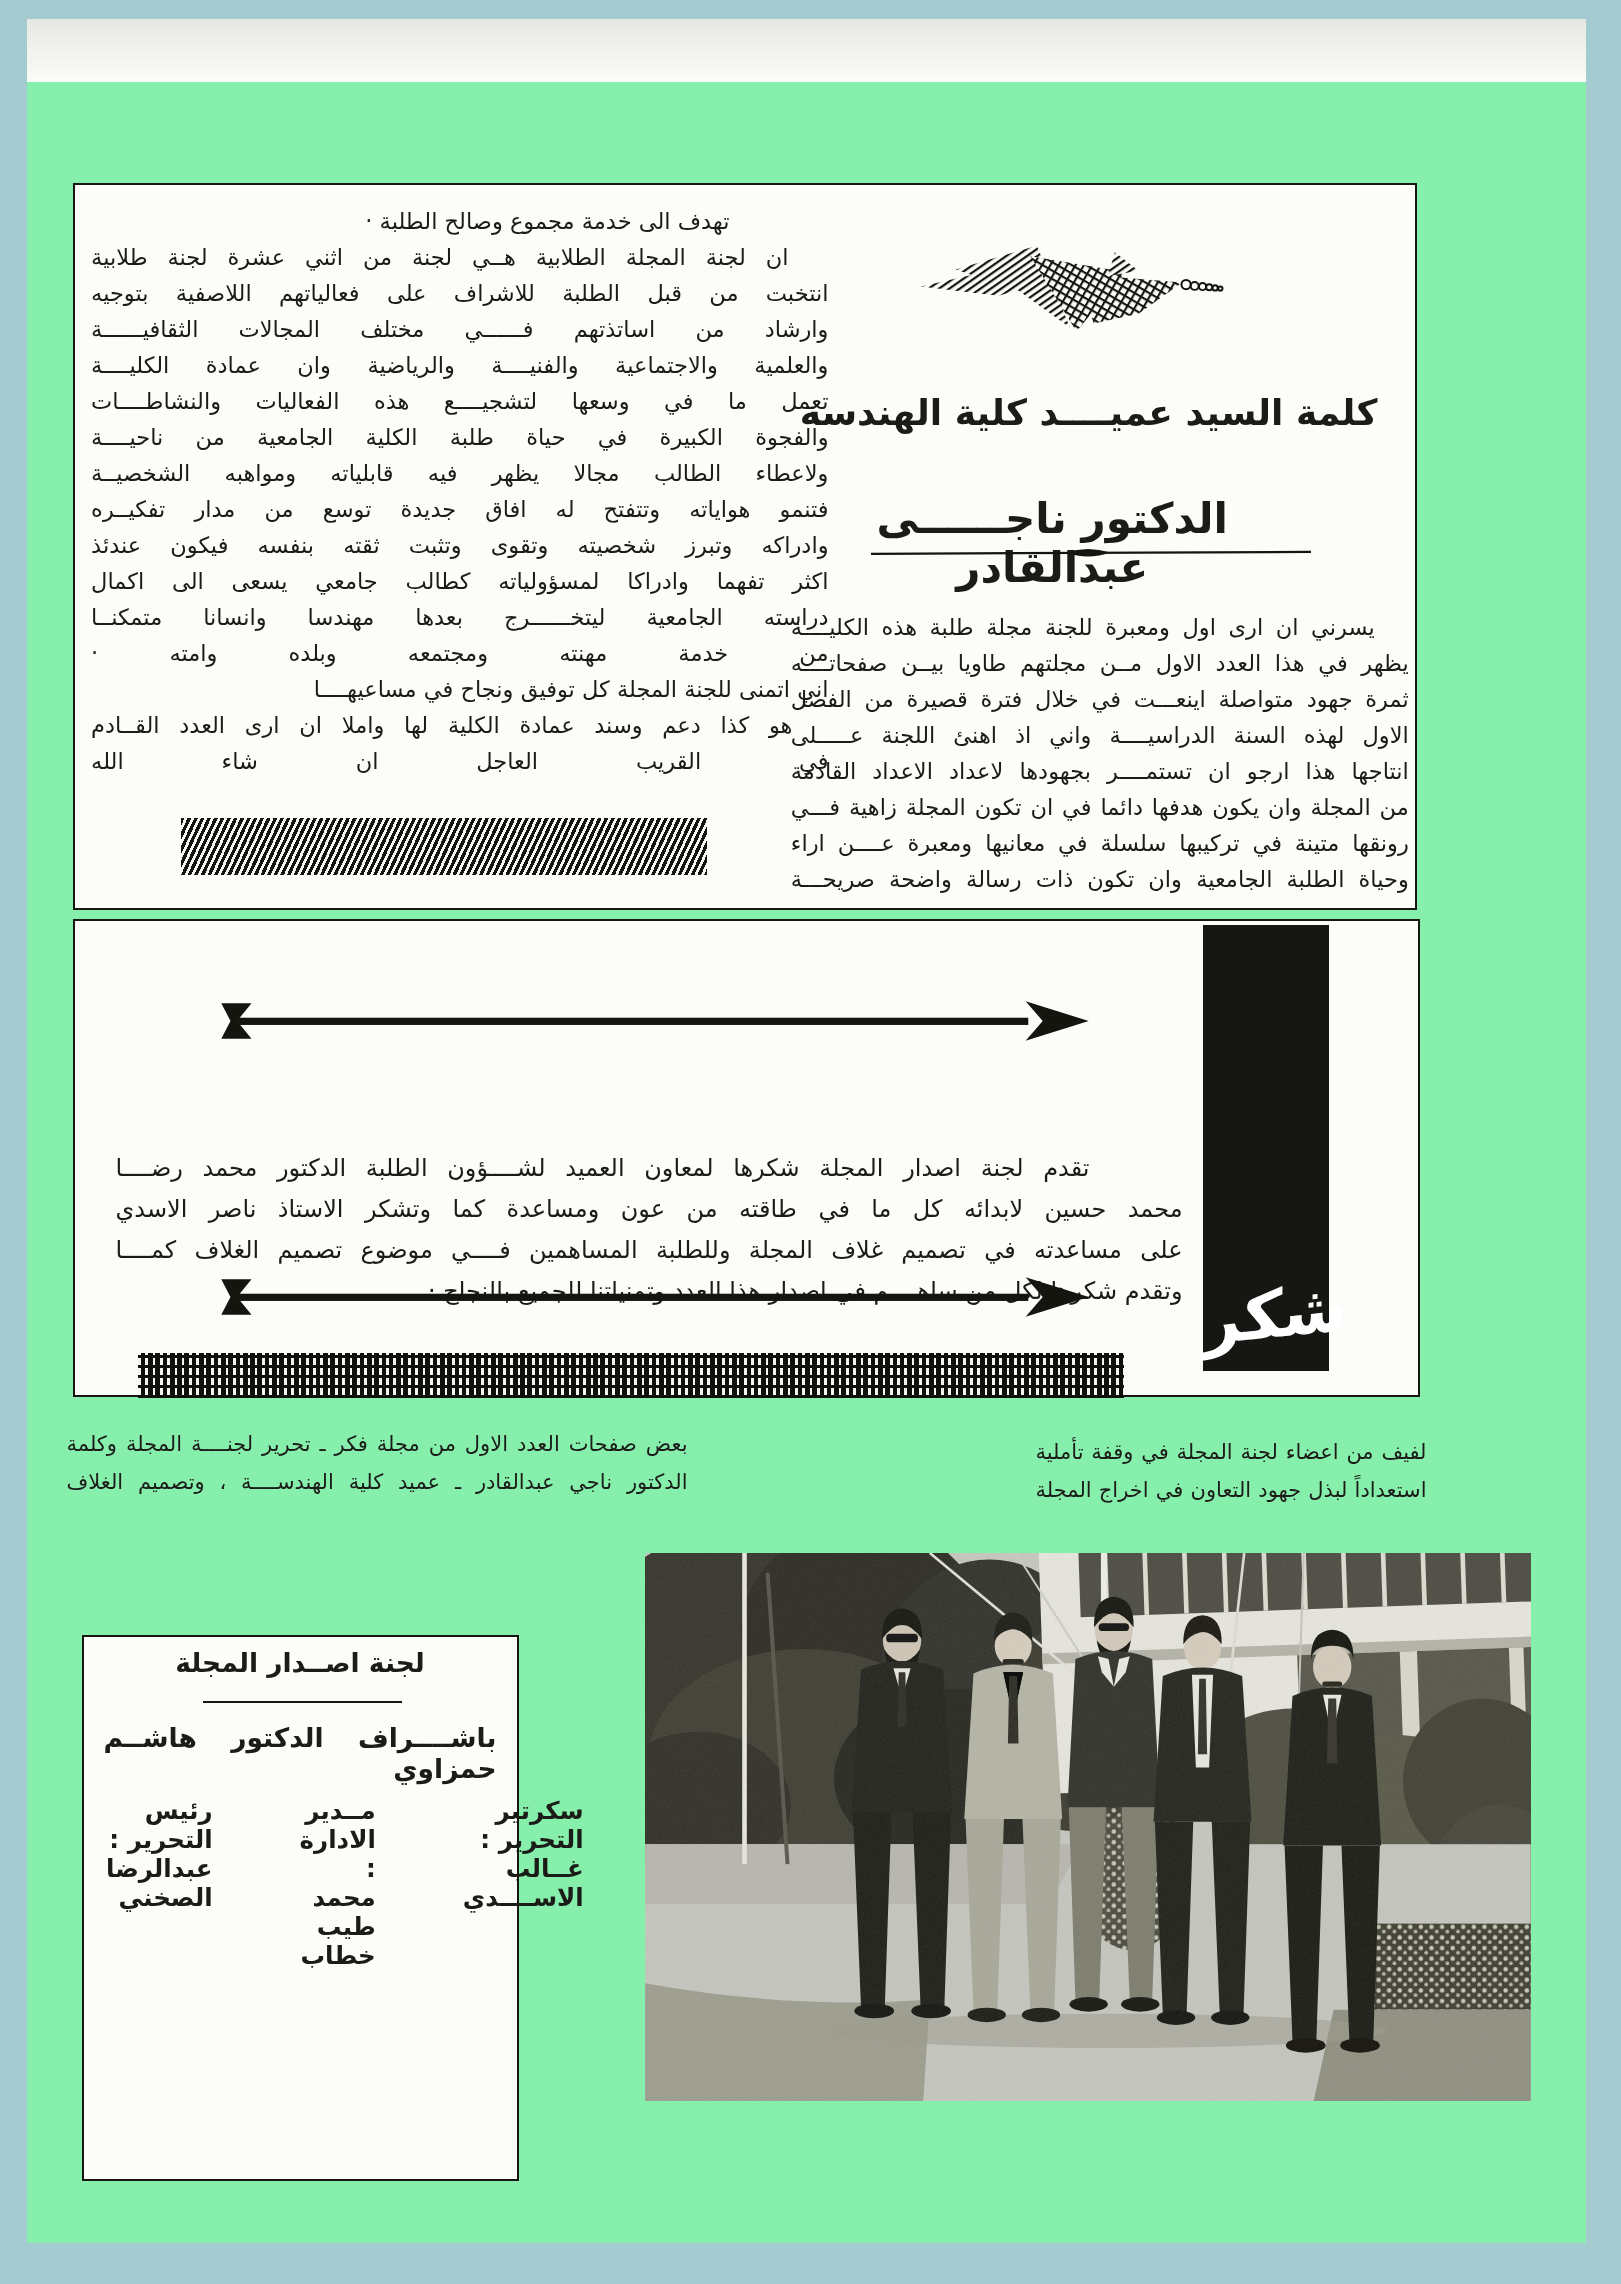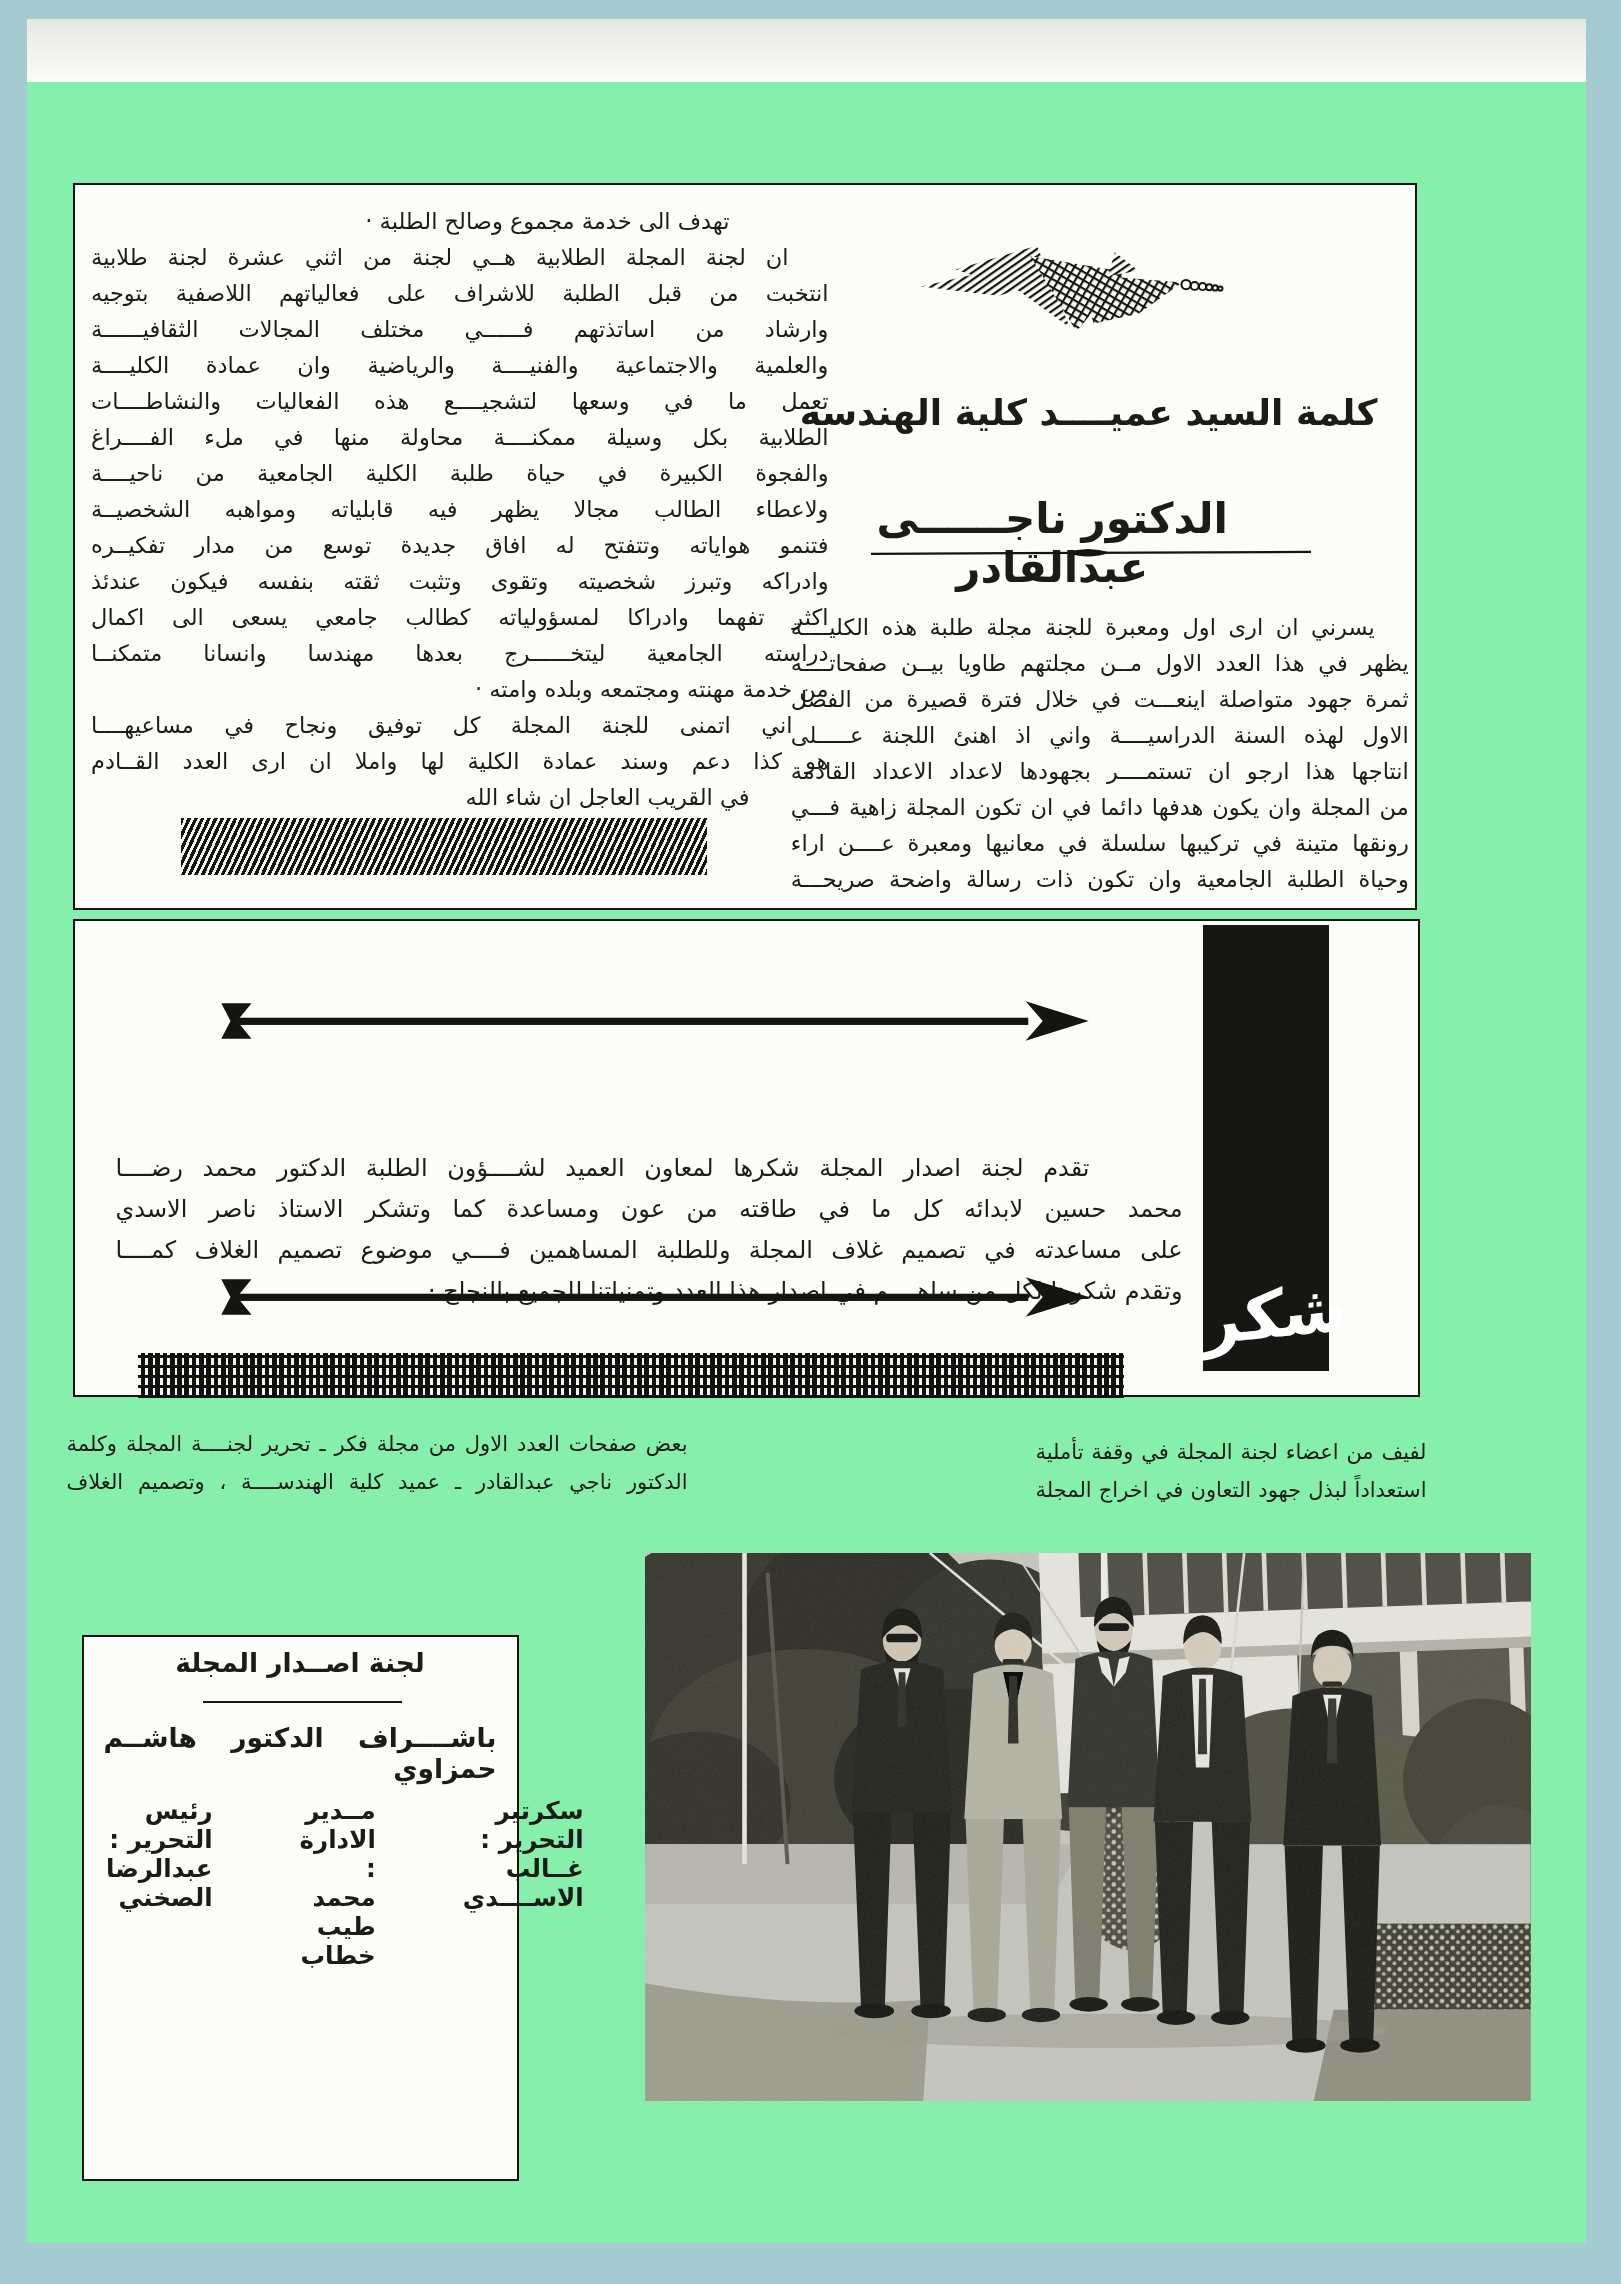--- a/index.html
+++ b/index.html
@@ -123,21 +123,20 @@
 
   <div class="box top-box">
 
     <div class="col-left rtl">
         <div class="textline">تهدف الى خدمة مجموع وصالح الطلبة ·</div>
         <div class="textline">ان لجنة المجلة الطلابية هــي لجنة من اثني عشرة لجنة طلابية</div>
         <div class="textline">انتخبت من قبل الطلبة للاشراف على فعالياتهم اللاصفية بتوجيه</div>
         <div class="textline">وارشاد من اساتذتهم فــــــي مختلف المجالات الثقافيــــــة</div>
         <div class="textline">والعلمية والاجتماعية والفنيــــة والرياضية وان عمادة الكليــــة</div>
         <div class="textline">تعمل ما في وسعها لتشجيــــع هذه الفعاليات والنشاطــــات</div>
-        <div class="textline">الطلابية بكل وسيلة ممكنــــة محاولة منها في ملء الفــــراغ</div>
         <div class="textline">والفجوة الكبيرة في حياة طلبة الكلية الجامعية من ناحيــــة</div>
         <div class="textline">ولاعطاء الطالب مجالا يظهر فيه قابلياته ومواهبه الشخصيــة</div>
         <div class="textline">فتنمو هواياته وتتفتح له افاق جديدة توسع من مدار تفكيــره</div>
         <div class="textline">وادراكه وتبرز شخصيته وتقوى وتثبت ثقته بنفسه فيكون عندئذ</div>
         <div class="textline">اكثر تفهما وادراكا لمسؤولياته كطالب جامعي يسعى الى اكمال</div>
         <div class="textline">دراسته الجامعية ليتخــــــرج بعدها مهندسا وانسانا متمكنــا</div>
         <div class="textline">من خدمة مهنته ومجتمعه وبلده وامته ·</div>
         <div class="textline">اني اتمنى للجنة المجلة كل توفيق ونجاح في مساعيهــــا</div>
         <div class="textline">هو كذا دعم وسند عمادة الكلية لها واملا ان ارى العدد القــادم</div>
         <div class="textline">في القريب العاجل ان شاء الله</div>

